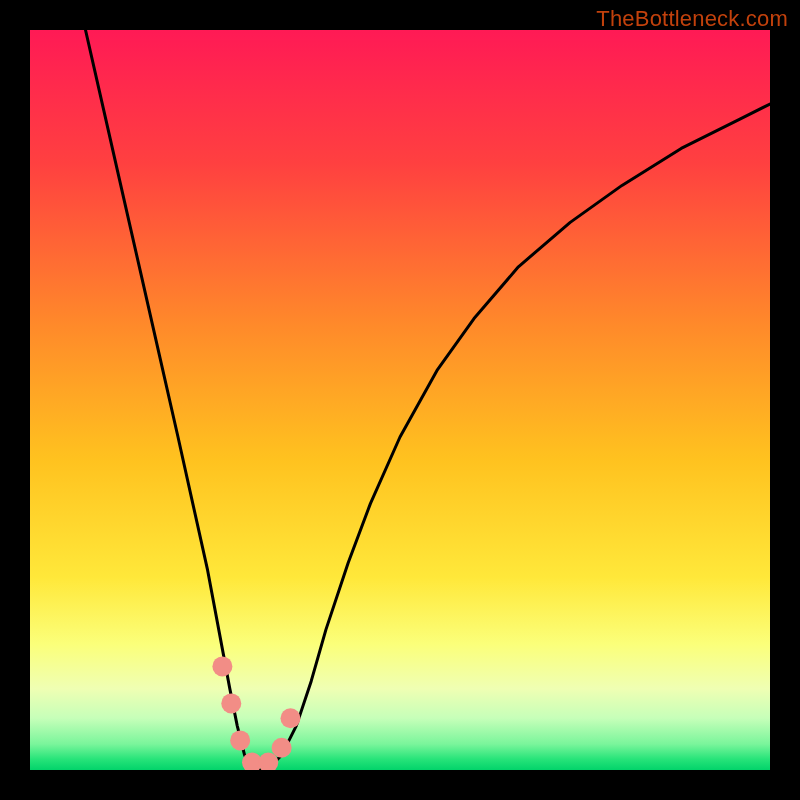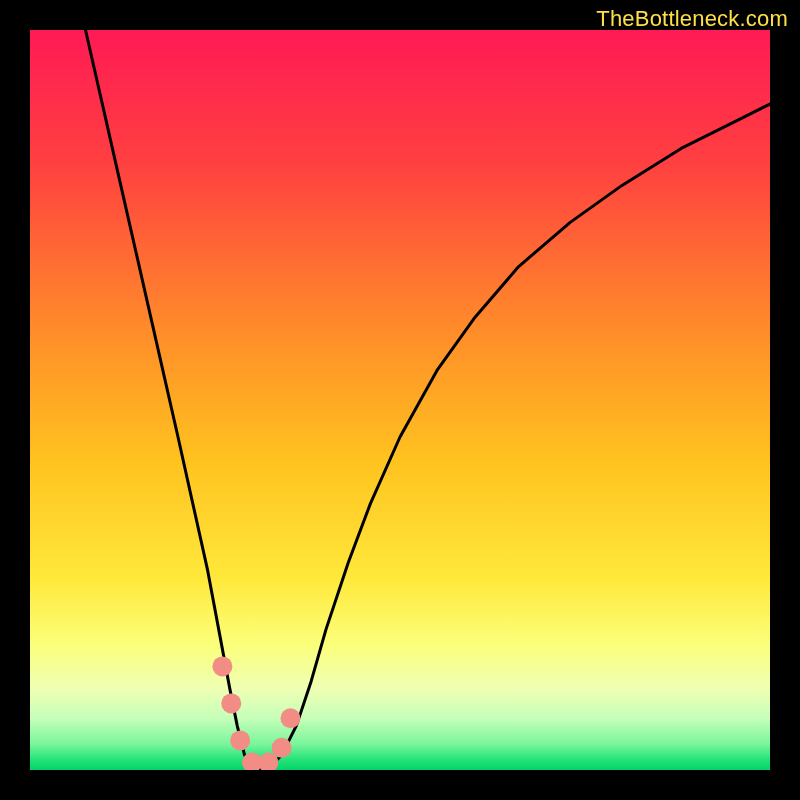--- a/index.html
+++ b/index.html
@@ -9,21 +9,21 @@
     width: 800px;
     height: 800px;
     background: #000;
   }
   .watermark {
     position: absolute;
     top: 6px;
     right: 12px;
     font-family: Arial, Helvetica, sans-serif;
     font-size: 22px;
-    color: #fde047;
+    color: #c2410c;
     letter-spacing: 0.2px;
     z-index: 20;
     user-select: none;
   }
   .plot {
     position: absolute;
     left: 30px;
     top: 30px;
     width: 740px;
     height: 740px;

